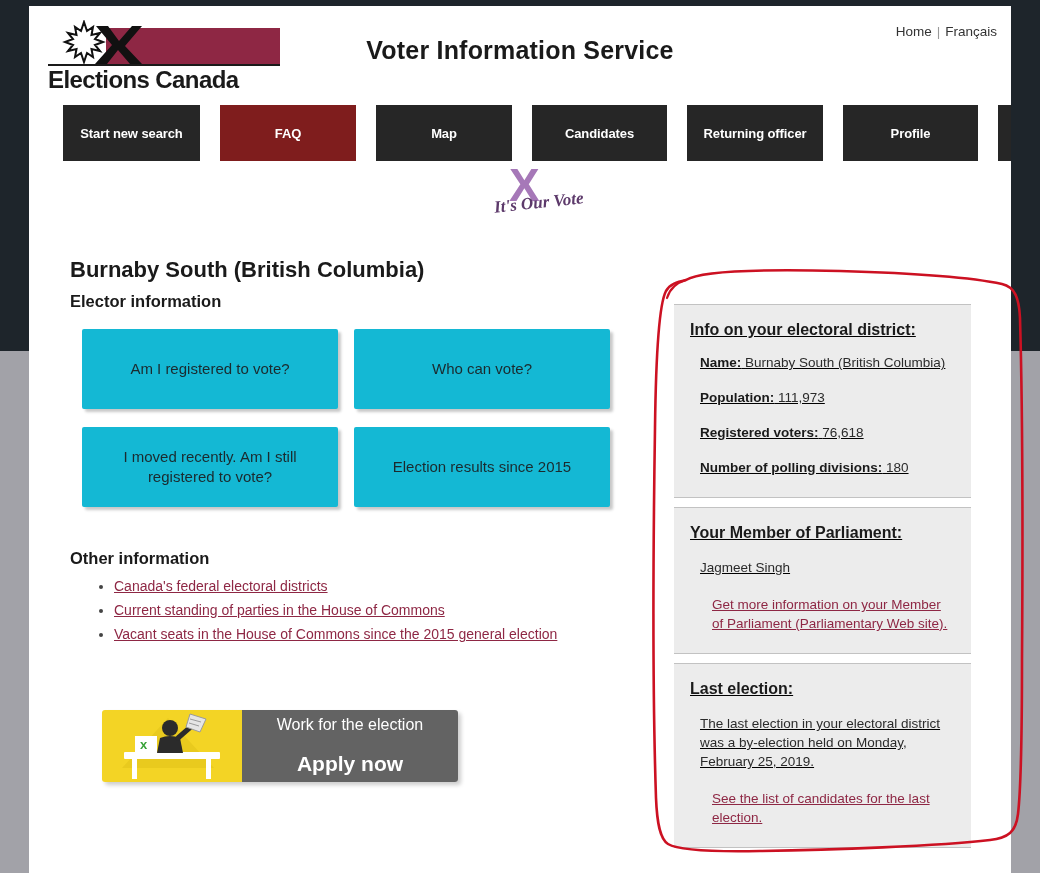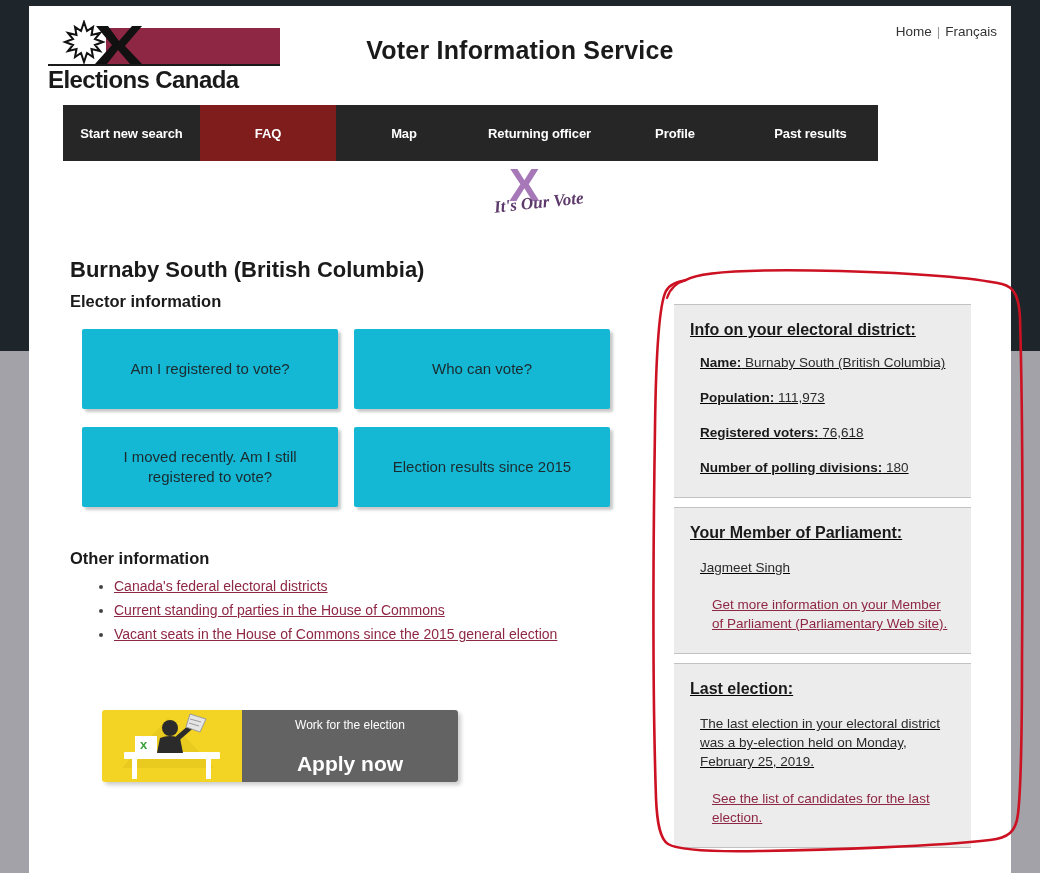--- a/index.html
+++ b/index.html
@@ -65,21 +65,21 @@
     position: absolute; right: 14px; top: 18px;
     font-size: 13.5px; color: #333;
   }
   #top-links a { color: #333; text-decoration: none; }
   #top-links .divider { color: #999; margin: 0 5px; }
 
   
   #nav {
     position: absolute; left: 34px; top: 99px;
     width: 917px; height: 56px;
-    display: flex; gap: 0;
+    display: flex; gap: 20px;
   }
   #nav .tab {
     flex: 1 1 0;
     background: #262626;
     color: #ffffff;
     font-size: 13px; font-weight: bold;
     display: flex; align-items: center; justify-content: center;
     letter-spacing: -0.1px;
     cursor: pointer;
     text-align: center;
@@ -164,21 +164,21 @@
     cursor: pointer;
   }
   #apply-banner .left-art {
     width: 140px; background: #f3d425; position: relative;
   }
   #apply-banner .right-text {
     flex: 1; background: #636363; color: #ffffff;
     display: flex; flex-direction: column;
     align-items: center; justify-content: center;
   }
-  #apply-banner .line1 { font-size: 12px; line-height: 20px; }
+  #apply-banner .line1 { font-size: 16px; line-height: 20px; }
   #apply-banner .line2 { font-size: 21px; font-weight: bold; line-height: 26px; margin-top: 16px; }
 
   
   #sidebar {
     position: absolute; left: 645px; top: 298px;
     width: 297px;
     text-decoration: underline;
   }
   .panel {
     background: #ececec;
@@ -236,20 +236,21 @@
 
     <div id="top-links">
       <a href="#">Home</a><span class="divider">|</span><a href="#">Français</a>
     </div>
   </div>
 
   <nav id="nav">
     <div class="tab">Start new search</div>
     <div class="tab active">FAQ</div>
     <div class="tab">Map</div>
+    <div class="tab">Candidates</div>
     <div class="tab">Returning officer</div>
     <div class="tab">Profile</div>
     <div class="tab">Past results</div>
   </nav>
 
   <div id="iov-badge">
     <div class="iov-x">X</div>
     <div class="iov-text">It's Our Vote</div>
   </div>
 

